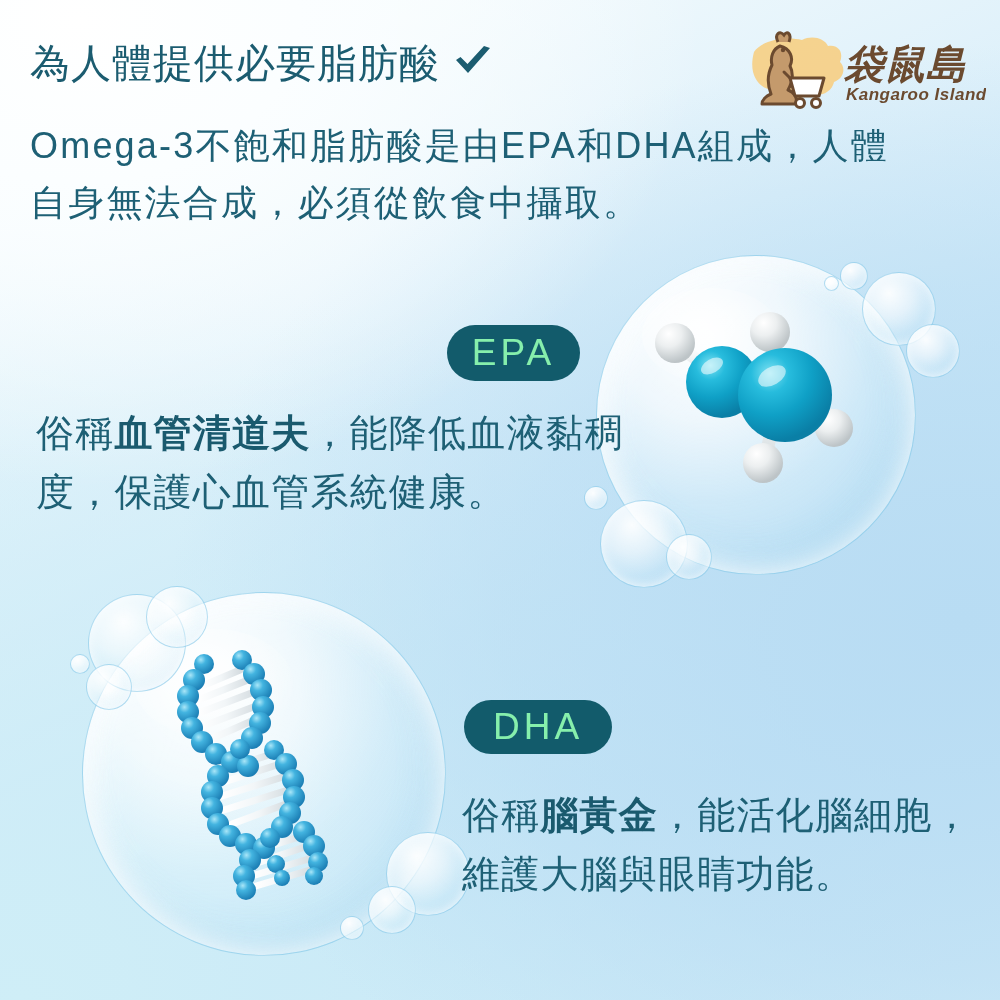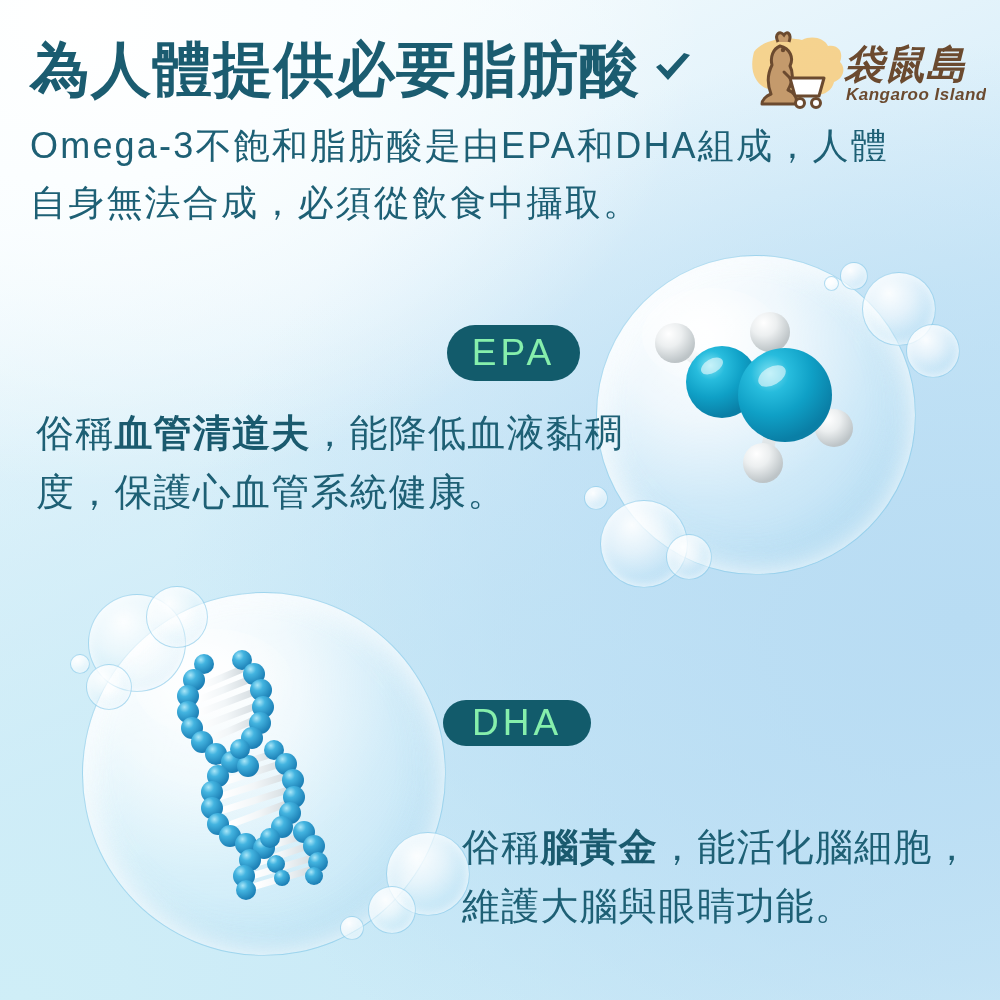--- a/index.html
+++ b/index.html
@@ -14,22 +14,22 @@
       radial-gradient(120% 90% at 8% 2%, #ffffff 0%, #fbfeff 18%, rgba(255,255,255,0) 52%),
       radial-gradient(110% 80% at 96% 62%, #b8dcf3 0%, rgba(184,220,243,0.55) 42%, rgba(184,220,243,0) 72%),
       radial-gradient(120% 95% at 2% 100%, #cfeef7 0%, rgba(207,238,247,0.5) 45%, rgba(207,238,247,0) 78%),
       linear-gradient(155deg,#fdffff 0%,#f2fafd 14%,#ddf0fa 38%,#cbe8f8 58%,#c3e3f7 76%,#cfeaf7 100%);
   }
 
   
   .header{position:absolute;left:0;top:0;width:1000px;height:230px;}
   .title-row{position:absolute;left:30px;top:40px;display:flex;align-items:center;gap:6px;}
   .title{
-    font-size:60px;line-height:1;color:#1b5c70;letter-spacing:1px;
-    font-weight:700;white-space:nowrap;
+    font-size:40px;line-height:1;color:#1b5c70;letter-spacing:1px;
+    font-weight:400;white-space:nowrap;
   }
   .check{width:46px;height:46px;display:block;margin-left:4px;}
   .subtitle{
     position:absolute;left:30px;top:118px;width:880px;
     font-size:36px;line-height:1.58;color:#1e6075;letter-spacing:2.2px;
     font-weight:300;
   }
 
   
   .logo{position:absolute;right:14px;top:26px;width:246px;height:92px;font-style:italic;}
@@ -61,27 +61,27 @@
   #epa-bubble{left:596px;top:255px;width:318px;height:318px;}
   #dha-bubble{left:82px;top:592px;width:362px;height:362px;}
 
   
   .badge{
     position:absolute;background:#125b6b;border-radius:34px;
     display:flex;align-items:center;justify-content:center;
     color:#86efac;font-size:37px;letter-spacing:4px;font-weight:400;
   }
   #epa-badge{left:447px;top:325px;width:133px;height:56px;}
-  #dha-badge{left:443px;top:700px;width:148px;height:46px;}
+  #dha-badge{left:464px;top:700px;width:148px;height:54px;}
 
   
   .body-text{color:#1e6075;font-size:38px;line-height:1.56;letter-spacing:1.2px;font-weight:300;}
   .body-text b{font-weight:700;color:#1a5a6e;}
   #epa-text{position:absolute;left:36px;top:404px;width:600px;}
-  #dha-text{position:absolute;left:462px;top:786px;width:520px;margin-top:32px;}
+  #dha-text{position:absolute;left:462px;top:786px;width:520px;}
 
   .mol,.dna{position:absolute;pointer-events:none;}
   #epa-molecule{left:620px;top:300px;width:280px;height:230px;}
   #dna-helix{left:168px;top:650px;width:180px;height:250px;}
 </style>
 </head>
 <body>
 
 <div id="stage">
 

